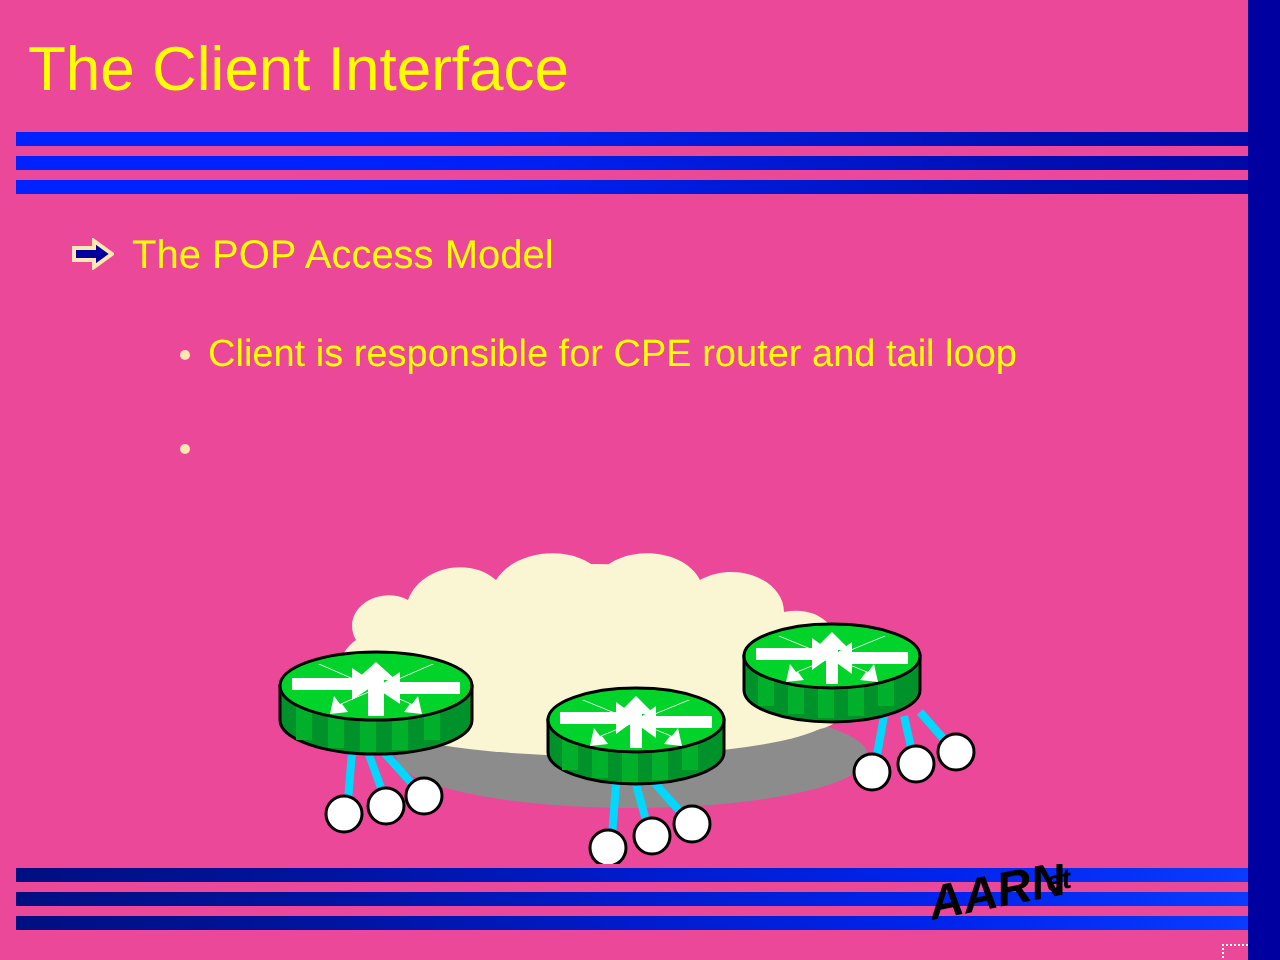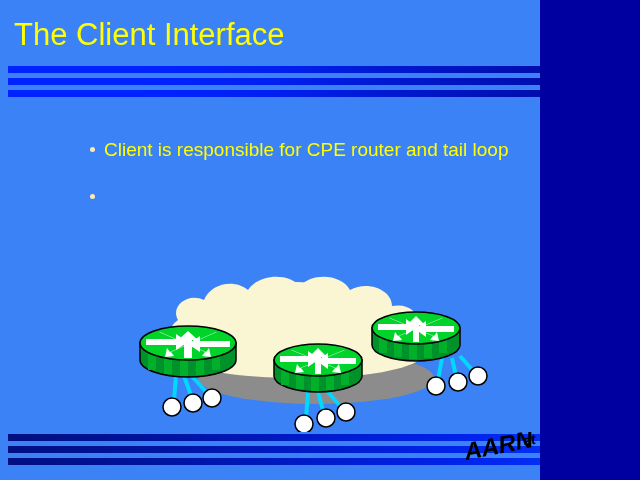--- a/index.html
+++ b/index.html
@@ -11,23 +11,23 @@
     width: 640px;
     height: 480px;
     overflow: hidden;
     font-family: "Liberation Sans", sans-serif;
     position: relative;
   }
 
   #slide {
     position: absolute;
     left: 0; top: 0;
-    width: 540px;
+    width: 624px;
     height: 480px;
-    background: #3b82f6;
+    background: #ec4899;
     overflow: hidden;
   }
 
   
   #slide-title {
     position: absolute;
     left: 14px;
     top: 16px;
     font-size: 31px;
     line-height: 38px;
@@ -154,20 +154,28 @@
   <div id="slide-title">The Client Interface</div>
 
   <div class="bar-group-top" style="top:66px;">
     <div class="bar-top"></div>
     <div class="bar-top"></div>
     <div class="bar-top"></div>
   </div>
 
   <div id="body-area">
 
+    <div class="level1">
+      <span class="arrow-bullet">
+        <svg width="21" height="16" viewBox="0 0 21 16">
+          <path d="M1 5 L11 5 L11 1.5 L20 8 L11 14.5 L11 11 L1 11 Z" fill="#00009c" stroke="#ffe8b0" stroke-width="2" stroke-linejoin="miter"></path>
+        </svg>
+      </span>
+      <span class="l1-text">The POP Access Model</span>
+    </div>
 
     <div class="level2">
       <span class="dot-bullet"></span>
       <div class="l2-text">Client is responsible for CPE router and tail loop</div>
     </div>
 
 
     <div class="level2">
       <span class="dot-bullet"></span>
     </div>

